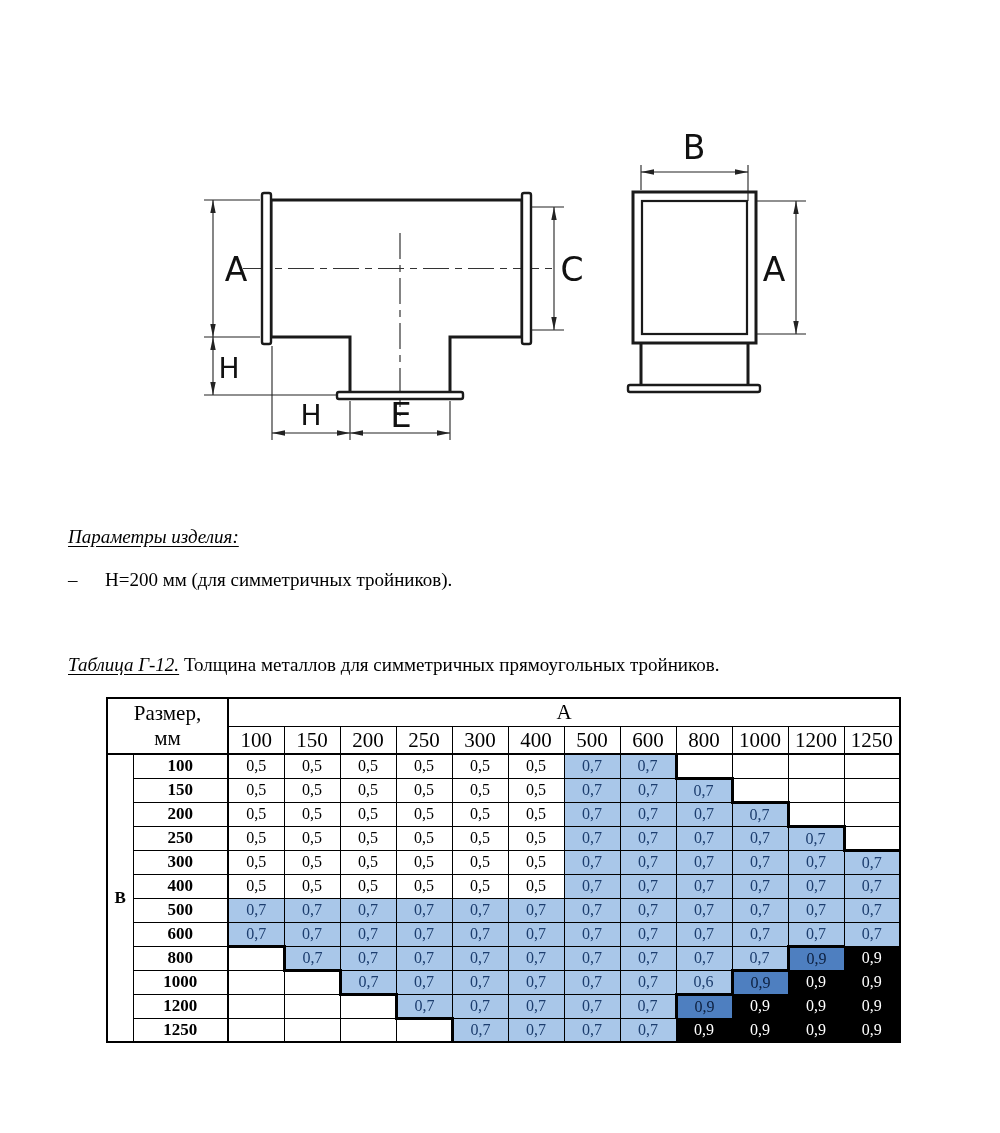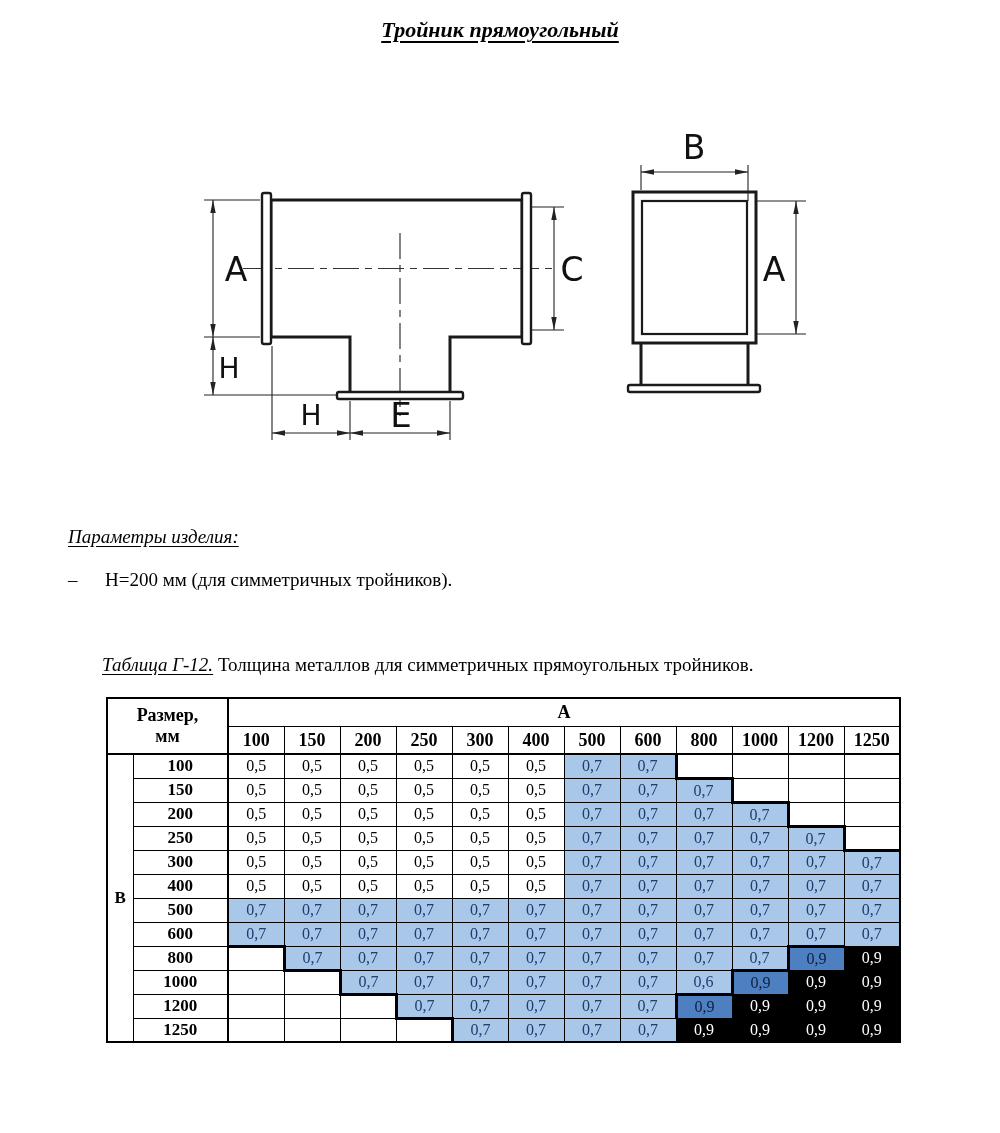--- a/index.html
+++ b/index.html
@@ -6,48 +6,47 @@
   .page{position:relative;width:1000px;height:1133px;background:#fff;overflow:hidden;
         font-family:"Liberation Serif",serif;color:#000;}
   .doc-title{position:absolute;top:17px;left:0;width:1000px;text-align:center;
         font-size:22px;font-weight:bold;font-style:italic;
         text-decoration:underline;text-decoration-thickness:2px;text-underline-offset:4px;}
   .drawing-svg{position:absolute;top:100px;left:0;}
   .params-heading{position:absolute;top:526px;left:68px;font-size:19px;font-style:italic;
         text-decoration:underline;text-underline-offset:3px;}
   .param-item{position:absolute;top:569px;left:68px;font-size:19px;display:flex;}
   .param-item .dash{width:37px;}
-  .table-caption{position:absolute;top:654px;left:68px;font-size:19px;margin-left:34px;}
+  .table-caption{position:absolute;top:654px;left:68px;font-size:19px;}
   .caption-label{font-style:italic;text-decoration:underline;text-underline-offset:3px;}
   .caption-rest{font-style:normal;}
 
   table.thk{position:absolute;top:697px;left:106px;border-collapse:collapse;table-layout:fixed;
         border:2.5px solid #000;font-family:"Liberation Serif",serif;}
   table.thk th,table.thk td{border:1px solid #000;text-align:center;vertical-align:middle;
         padding:0;overflow:hidden;white-space:nowrap;}
-  table.thk thead th{font-size:18px;font-weight:bold;height:26px;}
+  table.thk thead th{font-size:21px;font-weight:normal;height:26px;}
   table.thk thead tr.h1 th{height:27px;}
   table.thk tbody th{font-size:17px;font-weight:bold;}
   table.thk tbody tr{height:24px;}
   table.thk td{font-size:16px;}
   .corner{line-height:1.18;}
   .sizecol{border-right:2px solid #000 !important;}
   .hdr-bottom{border-bottom:2px solid #000 !important;}
   td.white{background:#fff;}
   td.light{background:var(--light,#a9c7e9);color:#1c3d6e;}
   td.mid{background:var(--mid,#4e7fc0);color:#0c1f3e;}
   td.black{background:var(--blk,#000);color:#fff;border:2px solid #fff;}
   td.void{border:none;background:#fff;}
 </style>
 </head>
 <body>
 
 <div class="page">
 
-  <div class="doc-title">Тройник прямоугольный</div>
 
   <svg class="drawing-svg" width="1000" height="360" viewBox="0 0 1000 360" fill="none" stroke-linecap="butt">
 
     <g stroke="#1a1a1a">
 
       <path d="M243,168.5 H557" stroke="#333" stroke-width="1.2" stroke-dasharray="26 6 7 6"></path>
       <path d="M400,133 V316" stroke="#333" stroke-width="1.2" stroke-dasharray="26 6 7 6"></path>
 
       <path d="M450,293 L450,237 L522,237 L522,100 L271,100 L271,237 L350,237 L350,293" stroke-width="3"></path>
 

